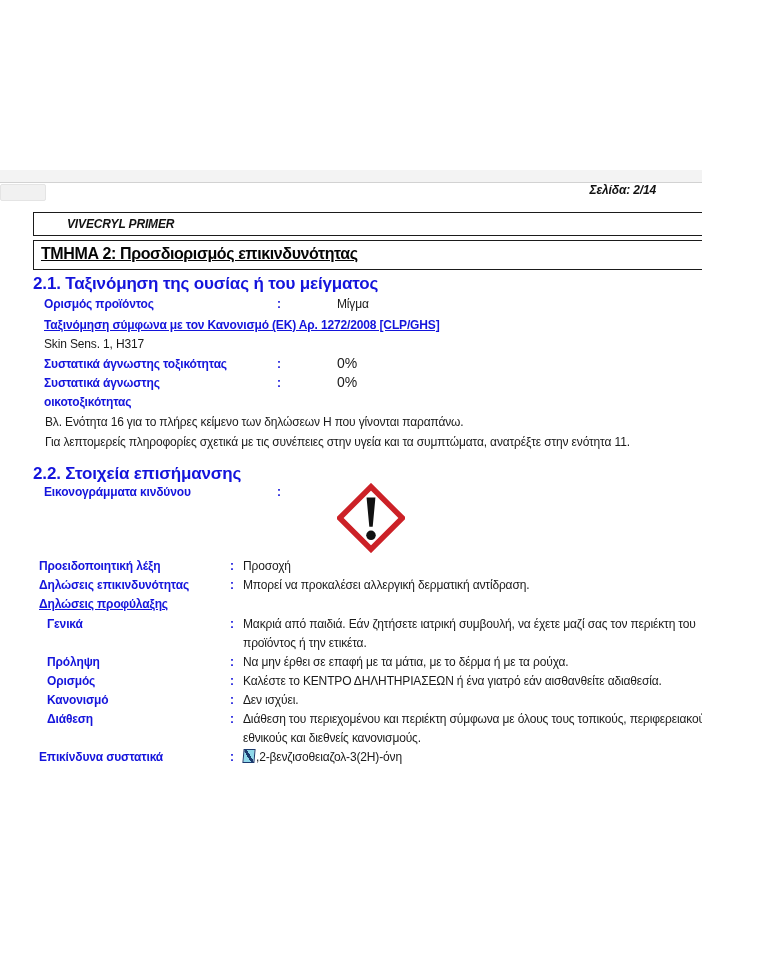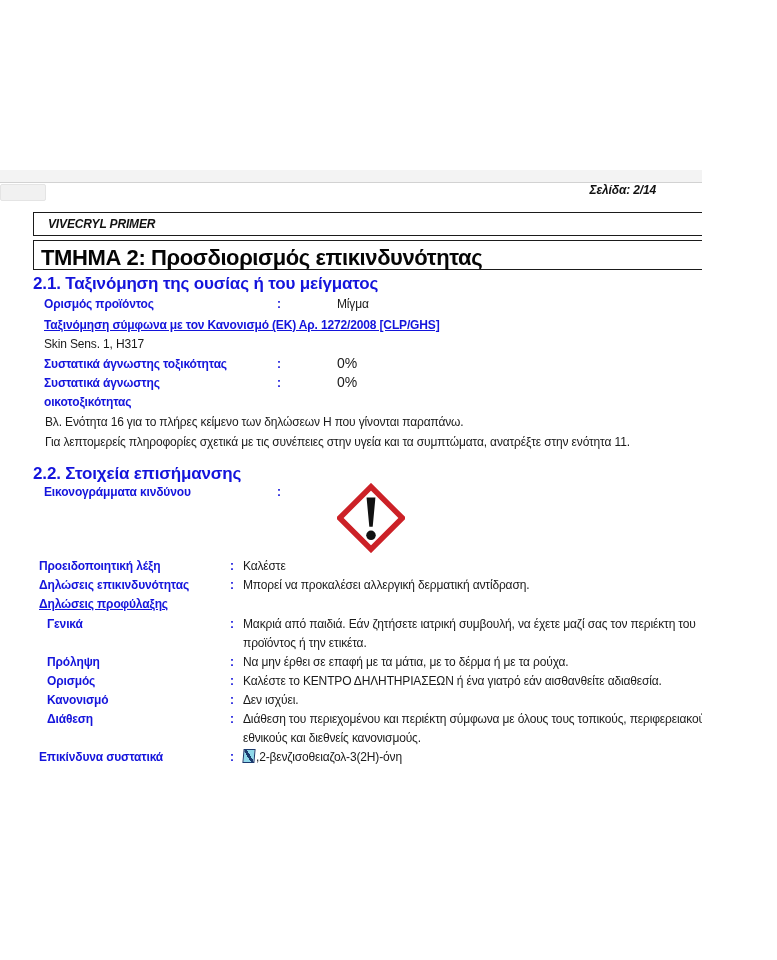--- a/index.html
+++ b/index.html
@@ -21,27 +21,27 @@
     background:#f1f1f1;border:1px solid #e4e4e4;border-radius:2px;
   }
   .page-num{
     position:absolute;top:183px;right:46px;
     font-size:12px;font-weight:bold;font-style:italic;color:#111;
   }
   .box{
     position:absolute;left:33px;width:698px;
     border:1.5px solid #1b1b1b;background:#fff;box-sizing:border-box;
   }
-  .product-box{top:212px;height:24px;}
+  .product-box{top:212px;height:24px;padding-left:19px;}
   .product-box .txt{
     padding:4px 0 0 14px;font-size:12px;font-weight:bold;font-style:italic;color:#111;
   }
   .section-box{top:240px;height:30px;}
   .section-box .txt{
-    padding:4px 0 0 7px;font-size:22px;font-weight:bold;color:#050505;letter-spacing:-0.4px;
+    padding:4px 0 0 7px;font-size:16px;font-weight:bold;color:#050505;letter-spacing:-0.4px;text-decoration:underline;
   }
   .content{position:absolute;left:33px;top:274px;width:698px;}
   .h-blue{
     color:var(--label-blue,#1414DC);font-weight:bold;font-size:17px;line-height:19px;
   }
   .row{display:flex;align-items:flex-start;font-size:12px;line-height:19px;}
   .lbl{color:var(--label-blue,#1414DC);font-weight:bold;}
   .colon{flex:0 0 13px;color:var(--label-blue,#1414DC);font-weight:bold;text-align:left;}
   .val{flex:1;color:#1a1a1a;}
   .in1{margin-left:11px;gap:47px;} .in1 > .lbl{flex:0 0 186px;}
@@ -116,21 +116,21 @@
           <polygon points="50,4 96,50 50,96 4,50" fill="#ffffff" stroke="var(--pictogram-red,#CC2127)" stroke-width="8"></polygon>
           <polygon points="43.5,20 56.5,20 52.5,63 47.5,63" fill="#111111"></polygon>
           <circle cx="50" cy="75.5" r="7" fill="#111111"></circle>
         </svg>
       </span>
     </div>
 
     <div class="row in2">
       <span class="lbl">Προειδοποιητική λέξη</span>
       <span class="colon">:</span>
-      <span class="val">Καλέστε</span>
+      <span class="val">Προσοχή</span>
     </div>
 
     <div class="row in2">
       <span class="lbl">Δηλώσεις επικινδυνότητας</span>
       <span class="colon">:</span>
       <span class="val">Μπορεί να προκαλέσει αλλεργική δερματική αντίδραση.</span>
     </div>
 
     <div class="row in2">
       <span class="lbl und" style="flex:0 0 auto;">Δηλώσεις προφύλαξης</span>

